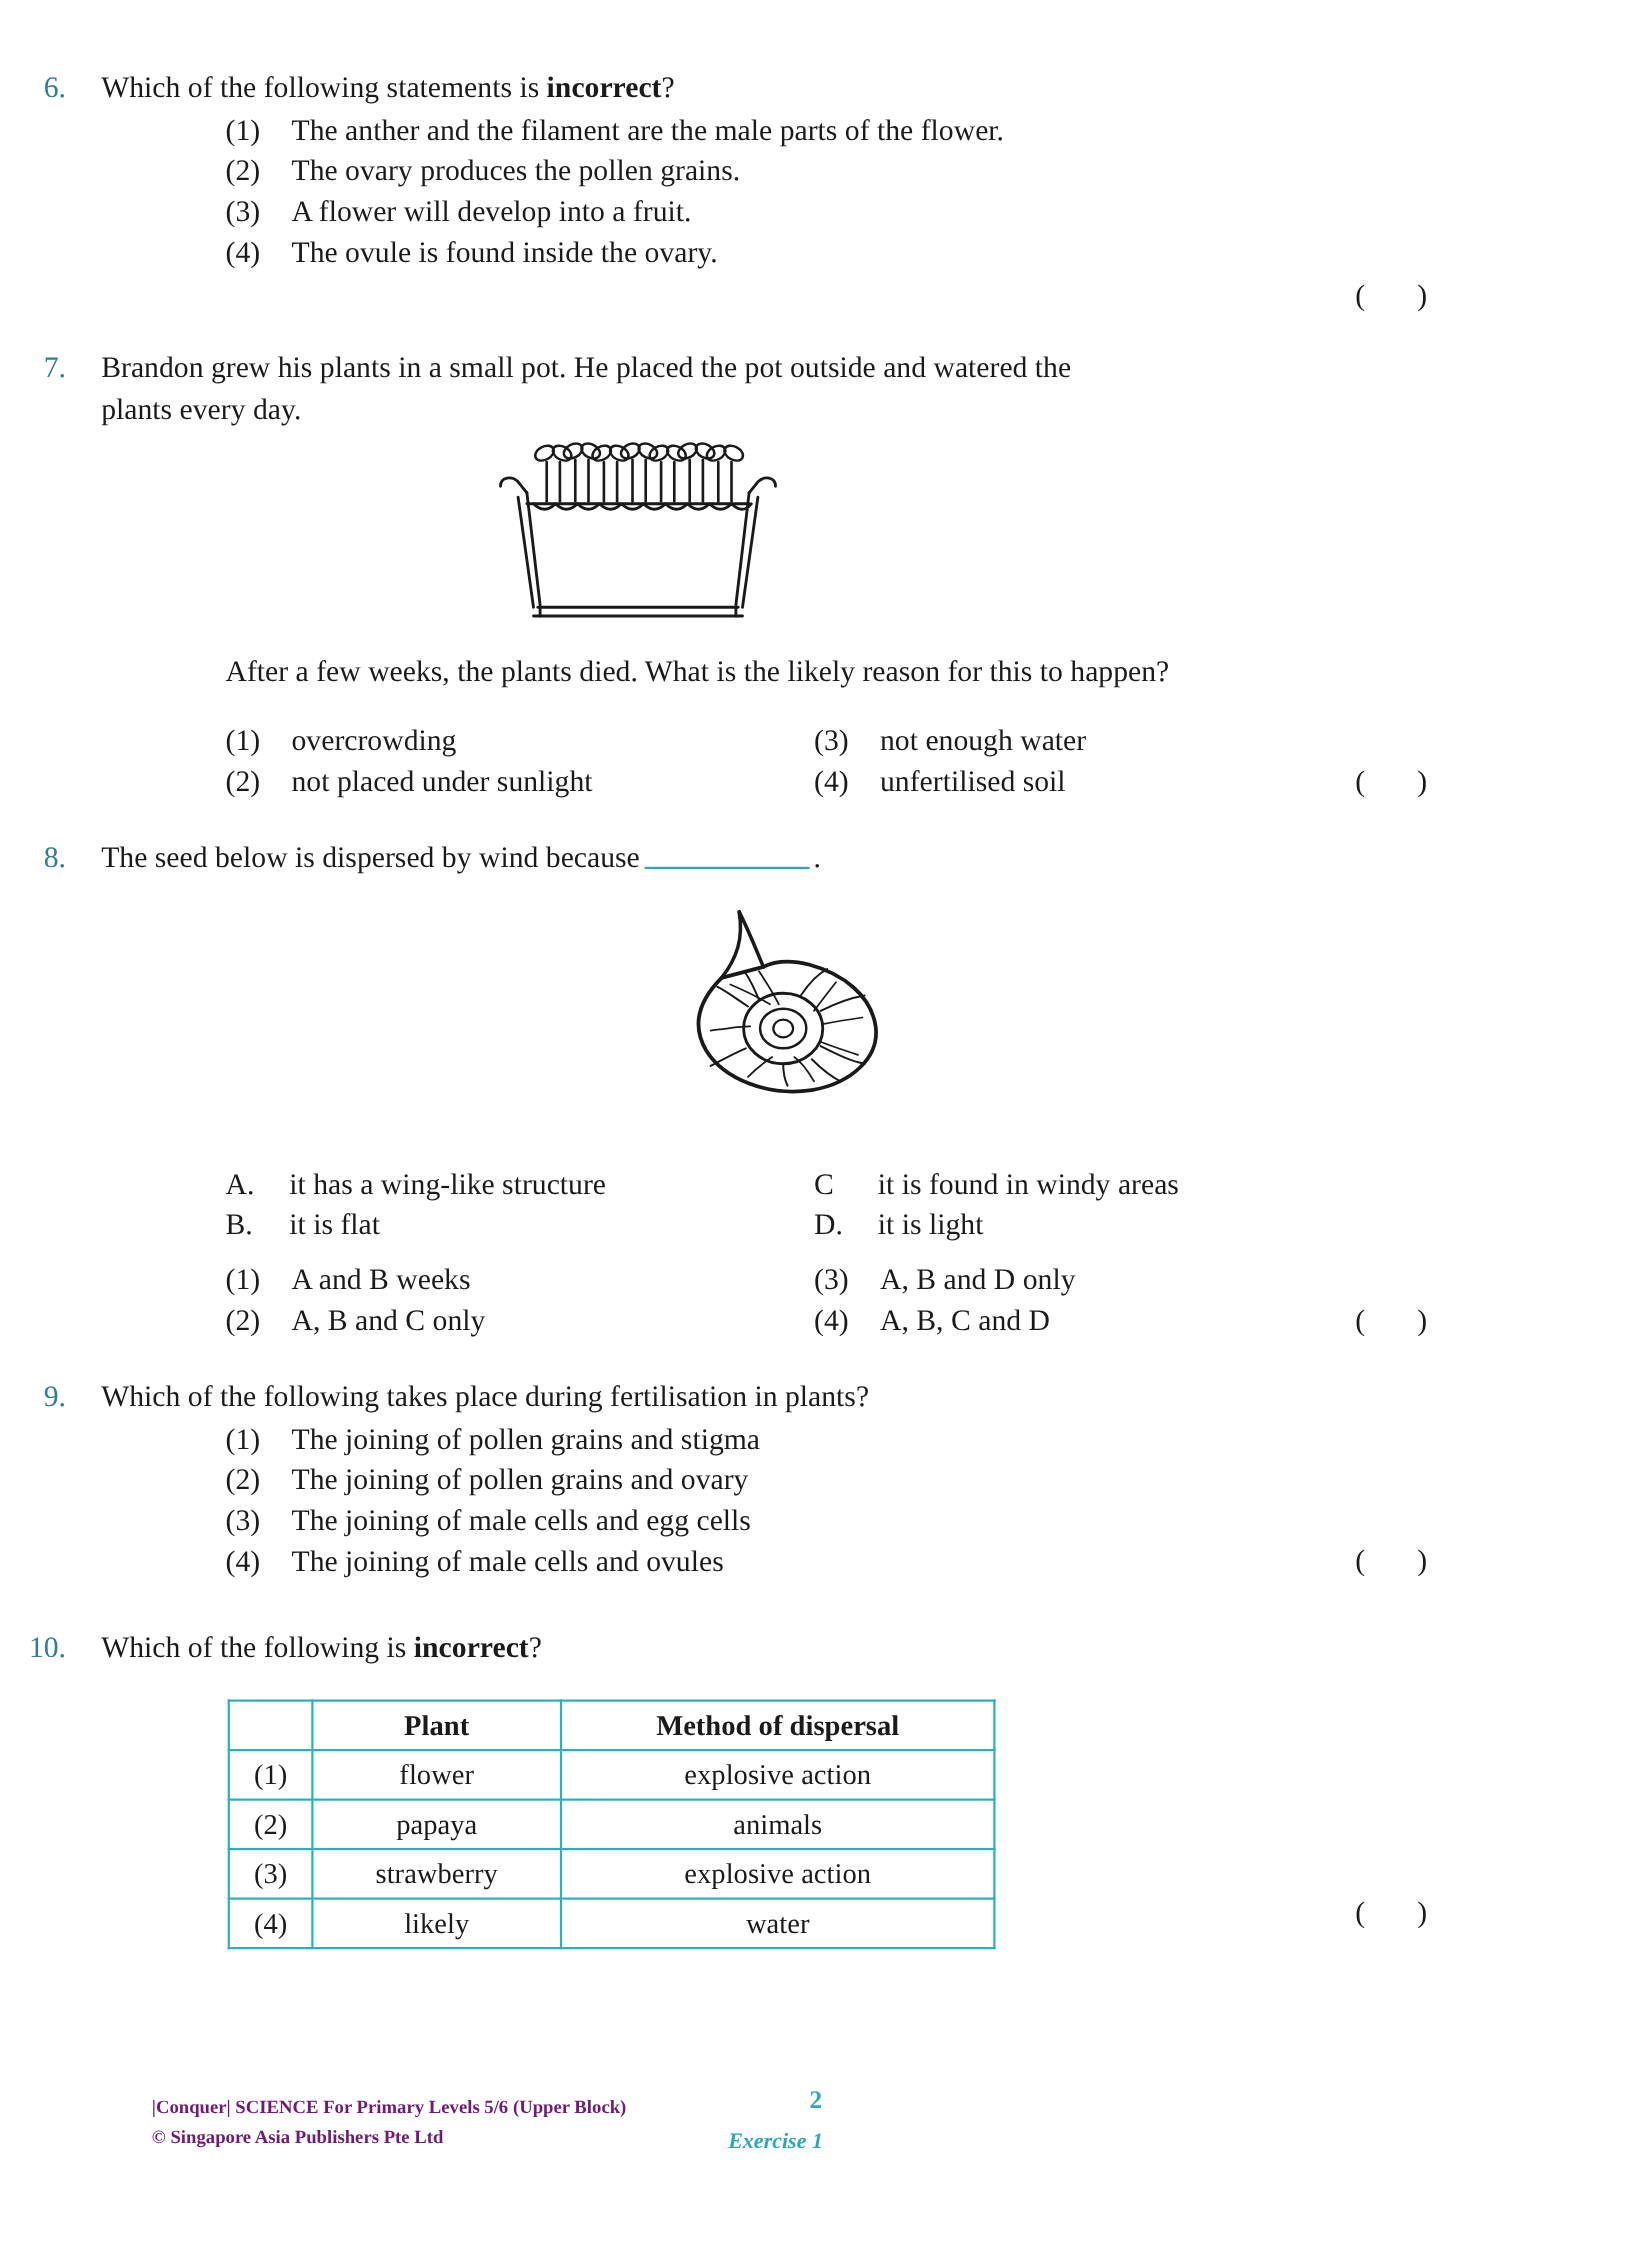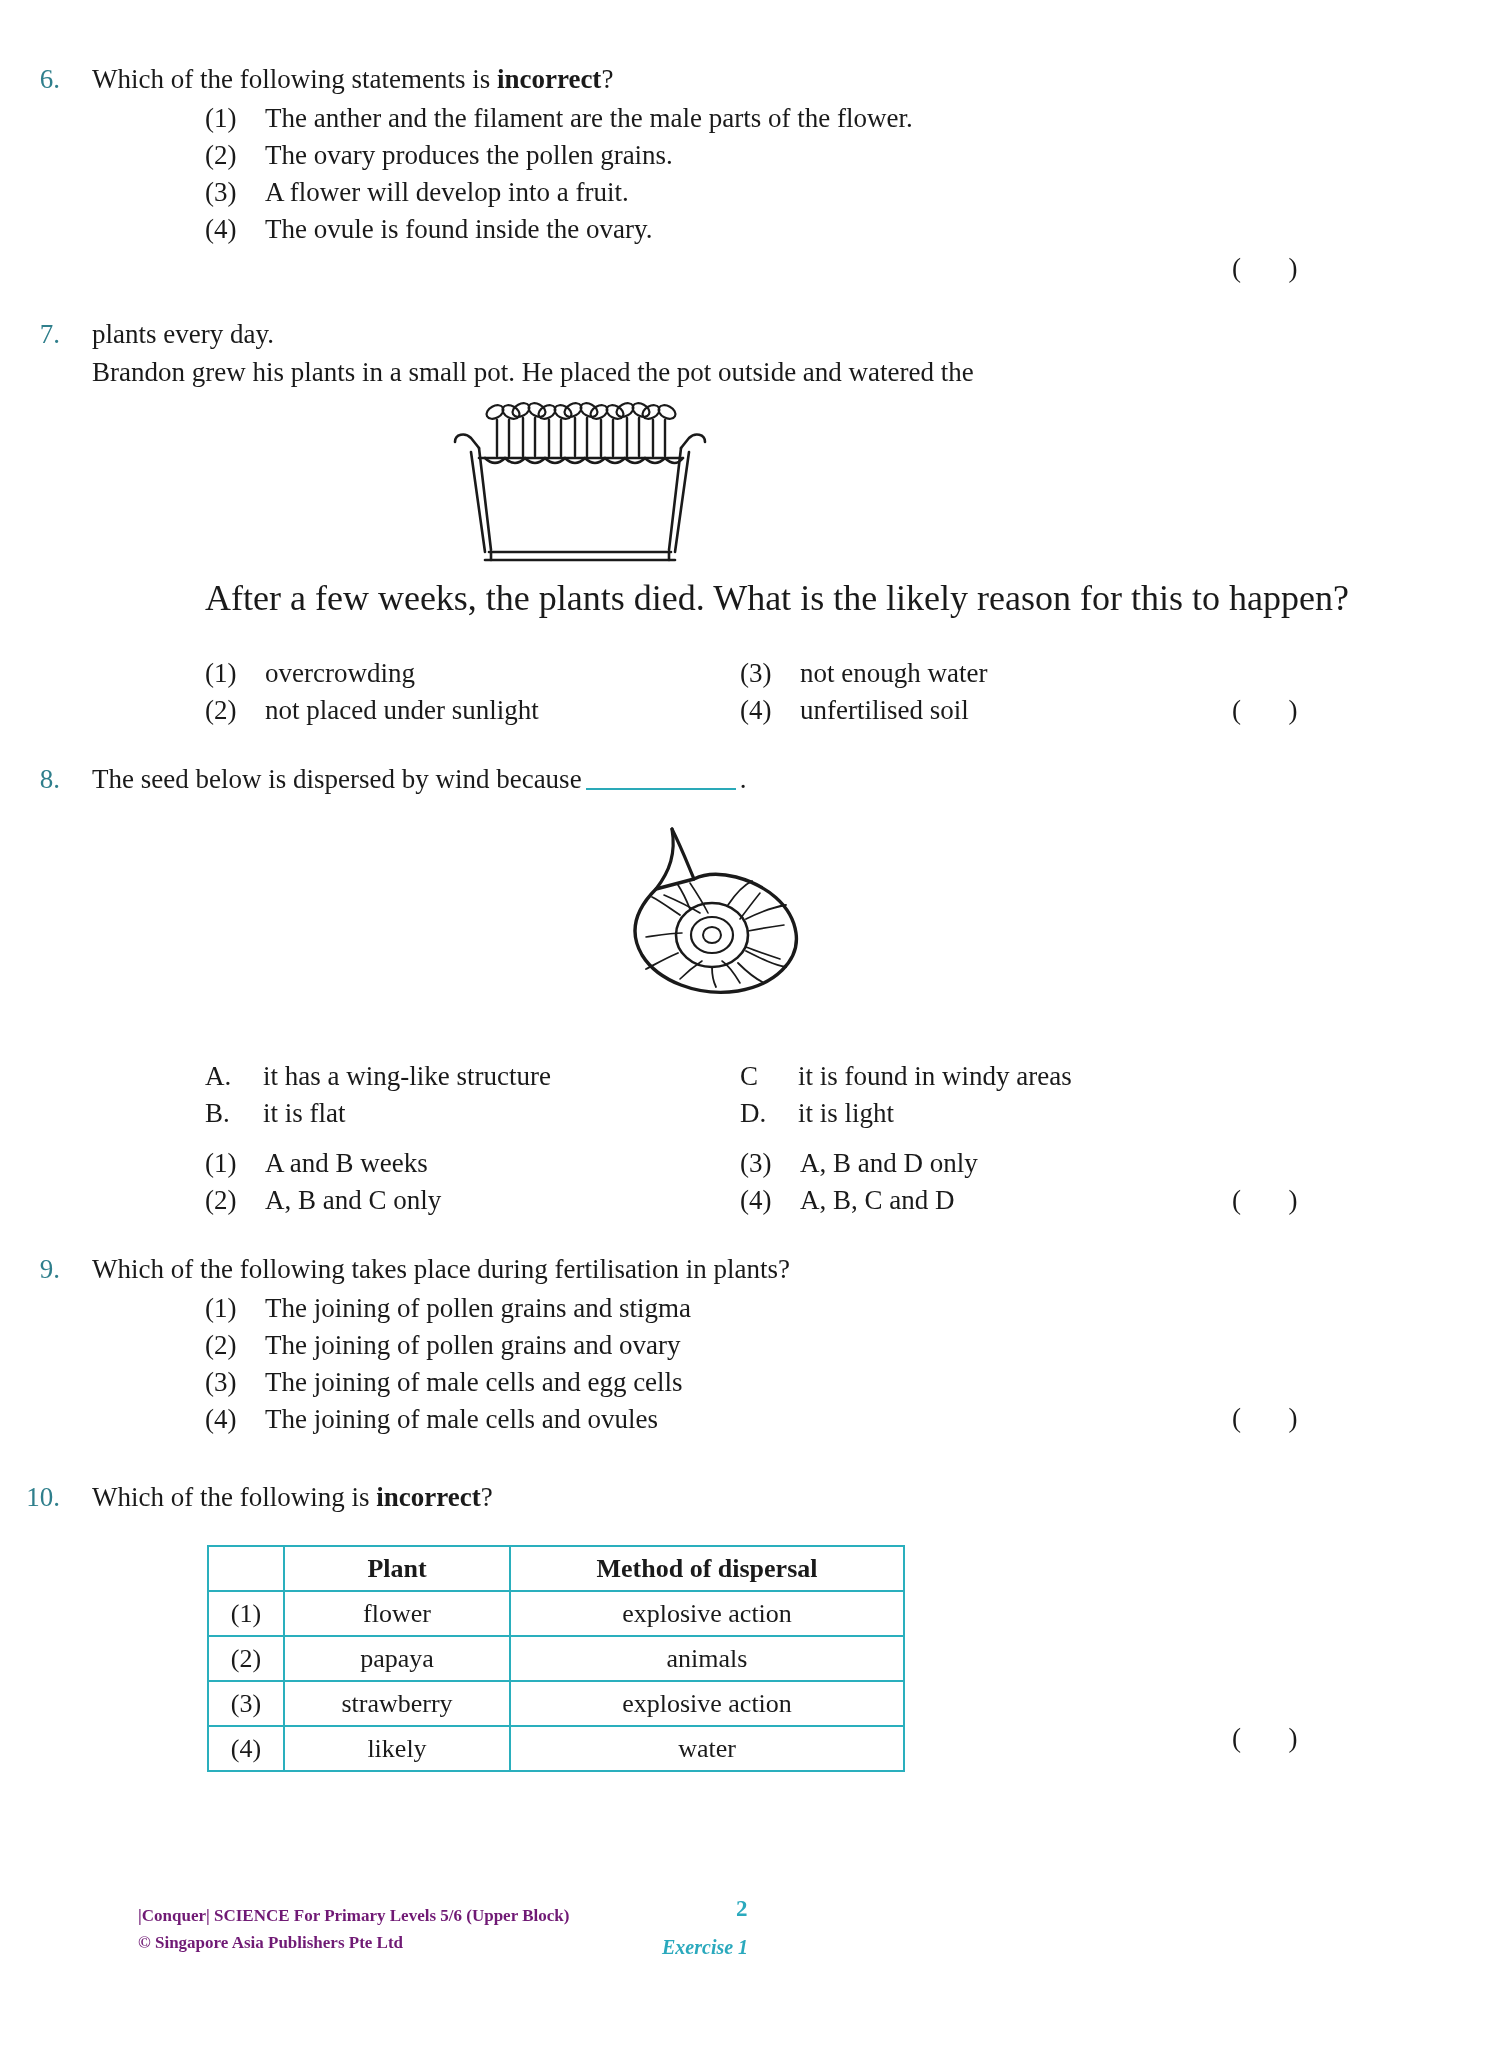--- a/index.html
+++ b/index.html
@@ -179,22 +179,22 @@
       <div class="opt-key">(4)</div>
       <div class="opt-text">The ovule is found inside the ovary.</div>
     </div>
   </div>
   <div class="ans-bracket" style="left:1232px; top:250px;">(      )</div>
 
   <div class="q" style="top:315px;">
     <div class="q-row">
       <div class="q-num">7.</div>
       <div class="q-stem">
+        <div>Brandon grew his plants in a small pot. He placed the pot outside and watered the</div>
         <div>plants every day.</div>
-        <div>Brandon grew his plants in a small pot. He placed the pot outside and watered the</div>
       </div>
     </div>
   </div>
 
   <div class="fig" style="left:435px; top:400px; width:290px; height:185px;">
     <svg width="290" height="185" viewBox="0 0 290 185" fill="none" stroke="#1a1a1a" stroke-width="2.6" stroke-linecap="round" stroke-linejoin="round">
 
       <path d="M20 42 C20 34 30 32 36 38 L44 48"></path>
       <path d="M44 48 L56 150"></path>
       <path d="M36 52 L50 152"></path>
@@ -240,21 +240,21 @@
         <ellipse cx="164" cy="12" rx="9" ry="6" transform="rotate(-28 164 12)"></ellipse>
         <ellipse cx="180" cy="12" rx="9" ry="6" transform="rotate(28 180 12)"></ellipse>
         <ellipse cx="190" cy="10" rx="9" ry="6" transform="rotate(-28 190 10)"></ellipse>
         <ellipse cx="206" cy="10" rx="9" ry="6" transform="rotate(28 206 10)"></ellipse>
         <ellipse cx="216" cy="12" rx="9" ry="6" transform="rotate(-28 216 12)"></ellipse>
         <ellipse cx="232" cy="12" rx="9" ry="6" transform="rotate(28 232 12)"></ellipse>
       </g>
     </svg>
   </div>
 
-  <div style="position:absolute; left:205px; top:579px; font-size:36px; line-height:38px;">After a few weeks, the plants died. What is the likely reason for this to happen?</div>
+  <div style="position:absolute; left:205px; top:591px; font-size:27px; line-height:38px;">After a few weeks, the plants died. What is the likely reason for this to happen?</div>
 
   <div class="opts" style="top:655px;">
     <div class="opt-line">
       <div class="opt-key">(1)</div>
       <div class="opt-text">overcrowding</div>
     </div>
     <div class="opt-line">
       <div class="opt-key">(2)</div>
       <div class="opt-text">not placed under sunlight</div>
     </div>

